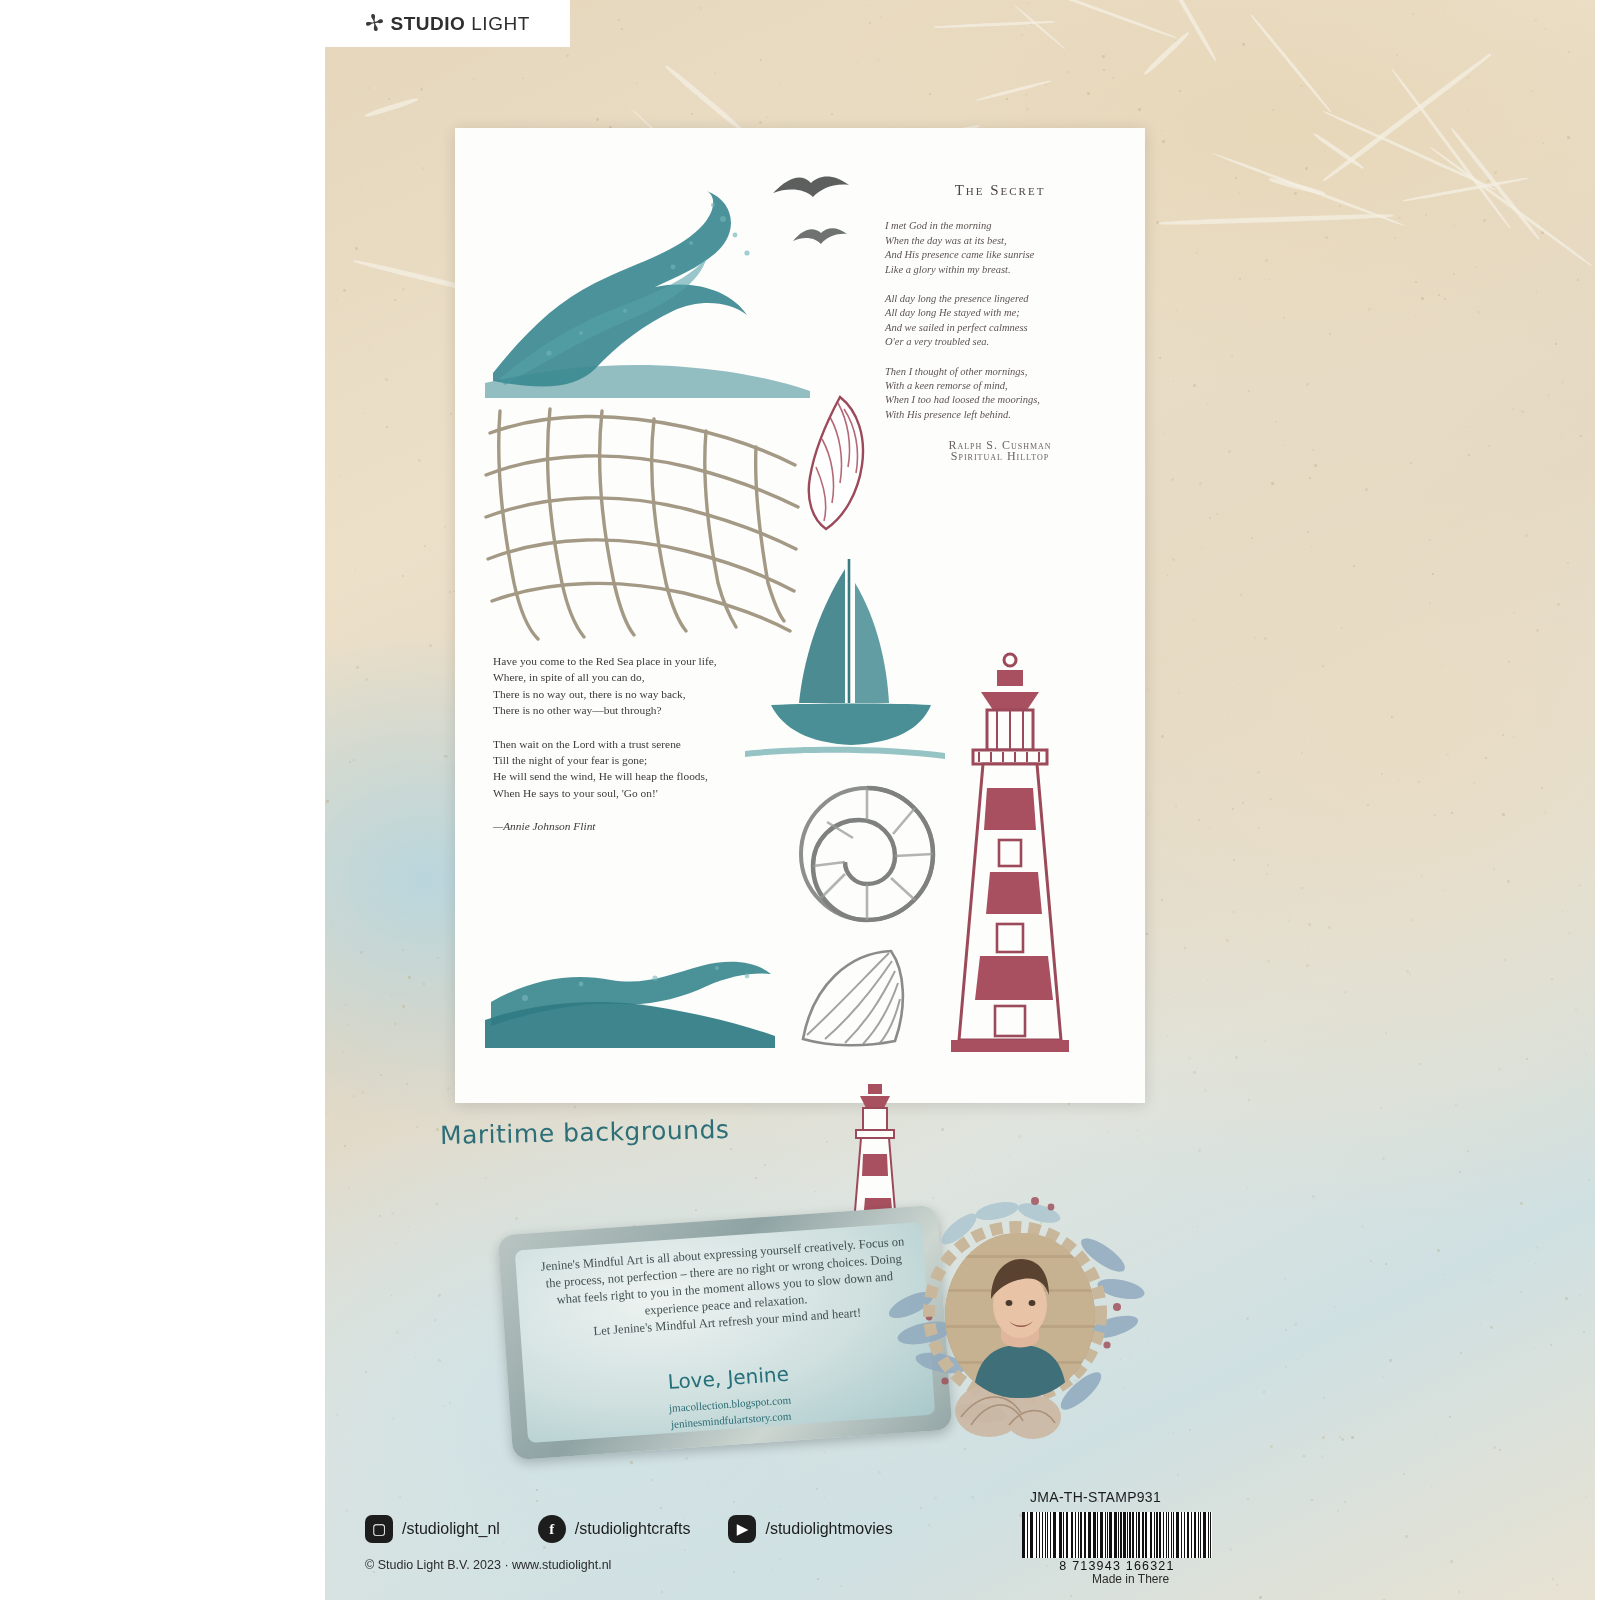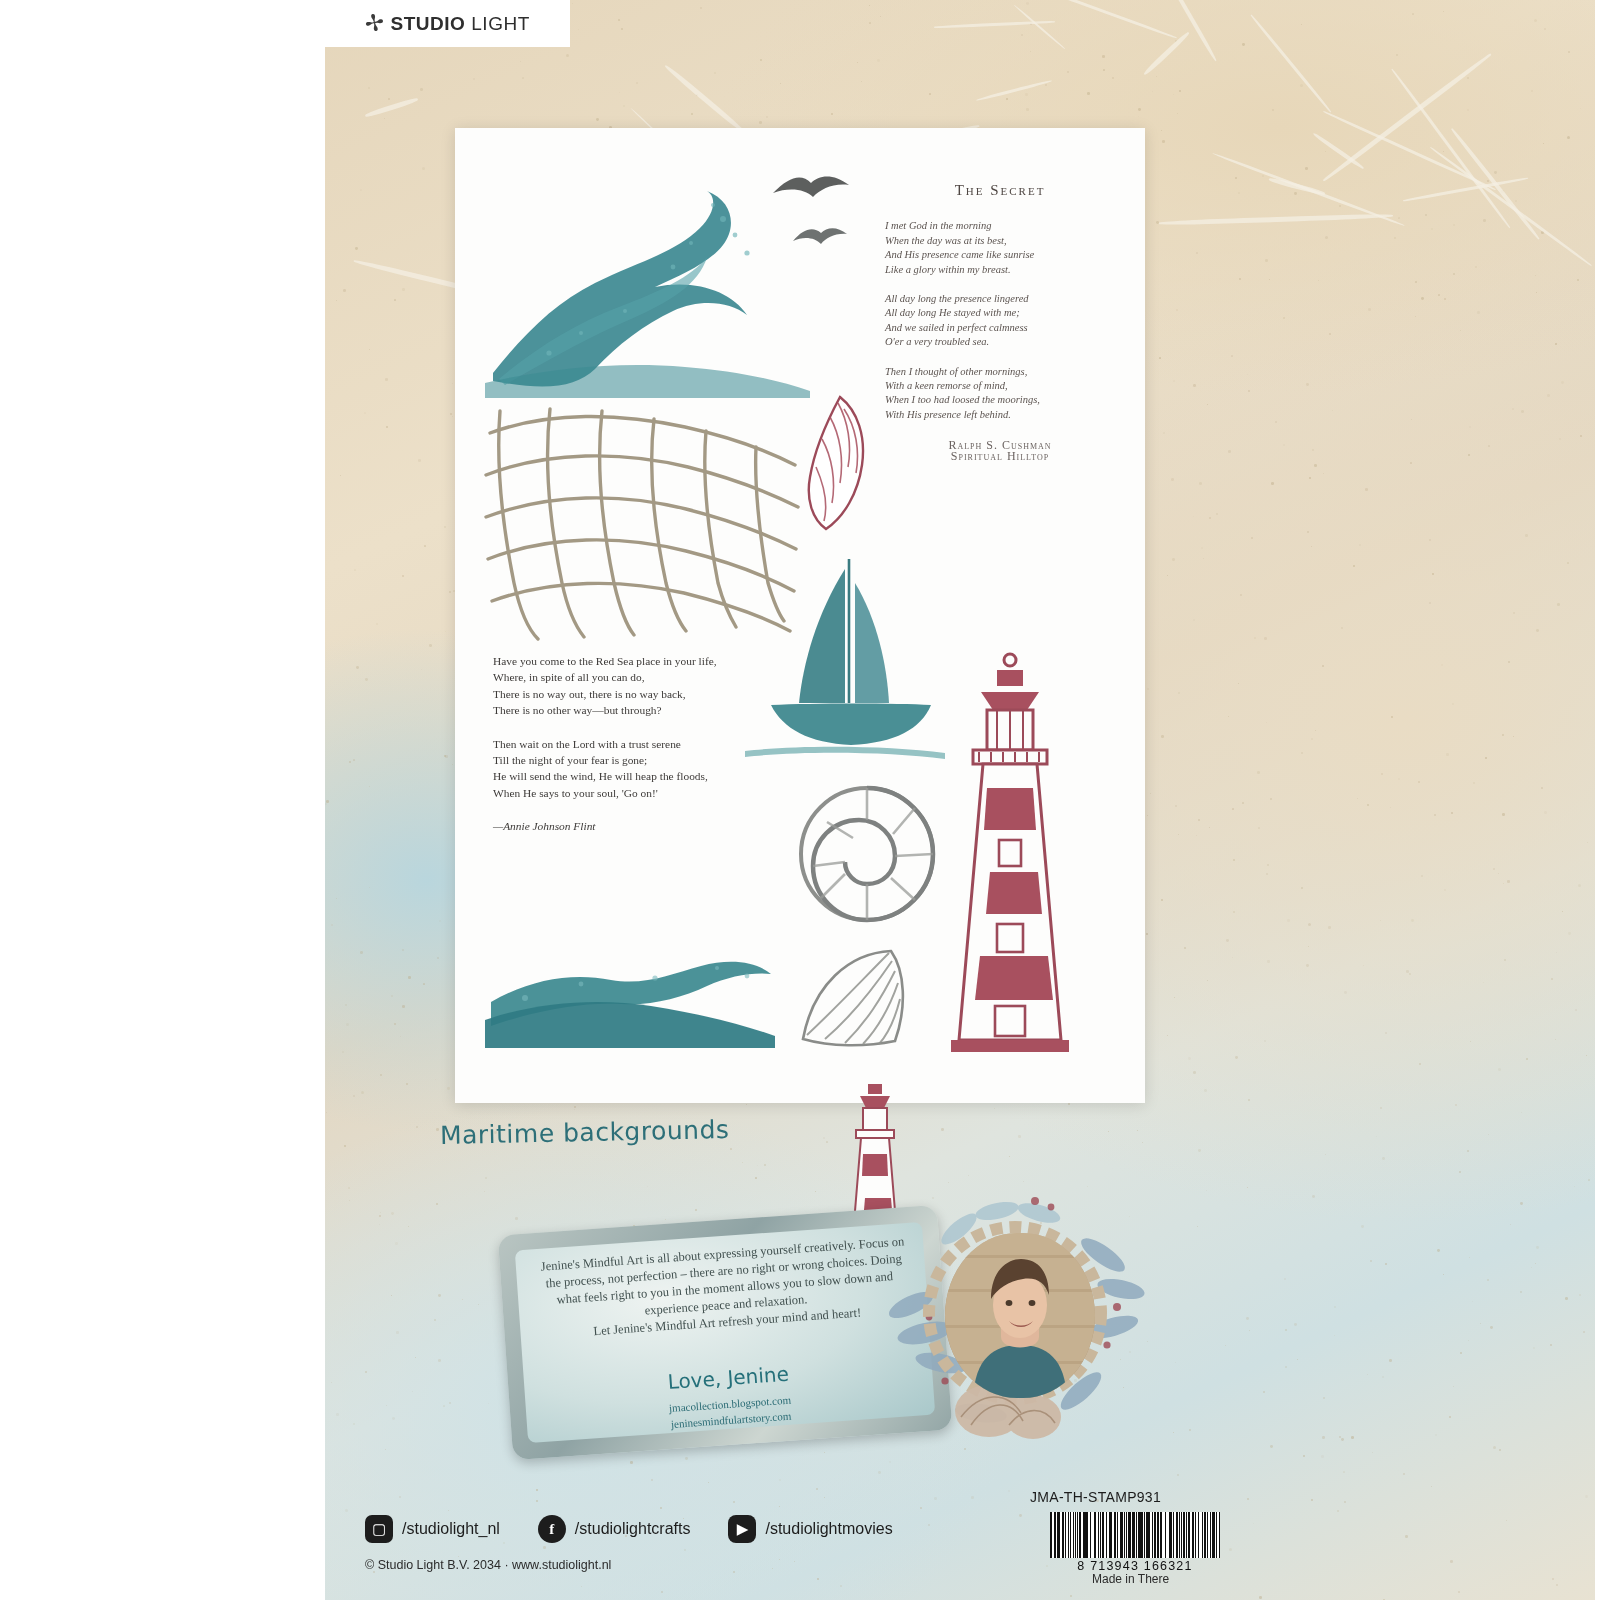--- a/index.html
+++ b/index.html
@@ -102,21 +102,21 @@
   #portrait{
     position:absolute;left:60px;top:48px;width:150px;height:165px;border-radius:50%/52%;
     background:radial-gradient(ellipse at 50% 30%,#d9c8b0,#b39b7d 70%,#8d7a5f);
     overflow:hidden;
   }
   
   #sku{
     position:absolute;left:1030px;top:1489px;
     font-family:"Liberation Sans",sans-serif;font-size:14px;color:#1c1c1c;letter-spacing:.3px;
   }
-  #barcode-box{position:absolute;left:1050px;top:1512px;width:170px;height:62px;}
+  #barcode-box{position:absolute;left:1022px;top:1512px;width:190px;height:62px;}
   #barcode{width:100%;height:46px;display:flex;align-items:stretch;background:#ffffff;}
   #barcode i{display:block;background:#111;}
   #barcode-num{
     font-family:"Liberation Sans",sans-serif;font-size:12.5px;color:#111;letter-spacing:1.2px;
     text-align:center;margin-top:1px;
   }
   #made-in{
     position:absolute;left:1092px;top:1572px;
     font-family:"Liberation Sans",sans-serif;font-size:12px;color:#2b2b2b;
   }
@@ -1444,13 +1444,13 @@
   <div class="item">
     <span class="sic fb">f</span>
     <span>/studiolightcrafts</span>
   </div>
   <div class="item">
     <span class="sic yt">▶</span>
     <span>/studiolightmovies</span>
   </div>
 </div>
 
-<div id="copyright">© Studio Light B.V. 2034 · www.studiolight.nl</div>
+<div id="copyright">© Studio Light B.V. 2023 · www.studiolight.nl</div>
 
 </body></html>

